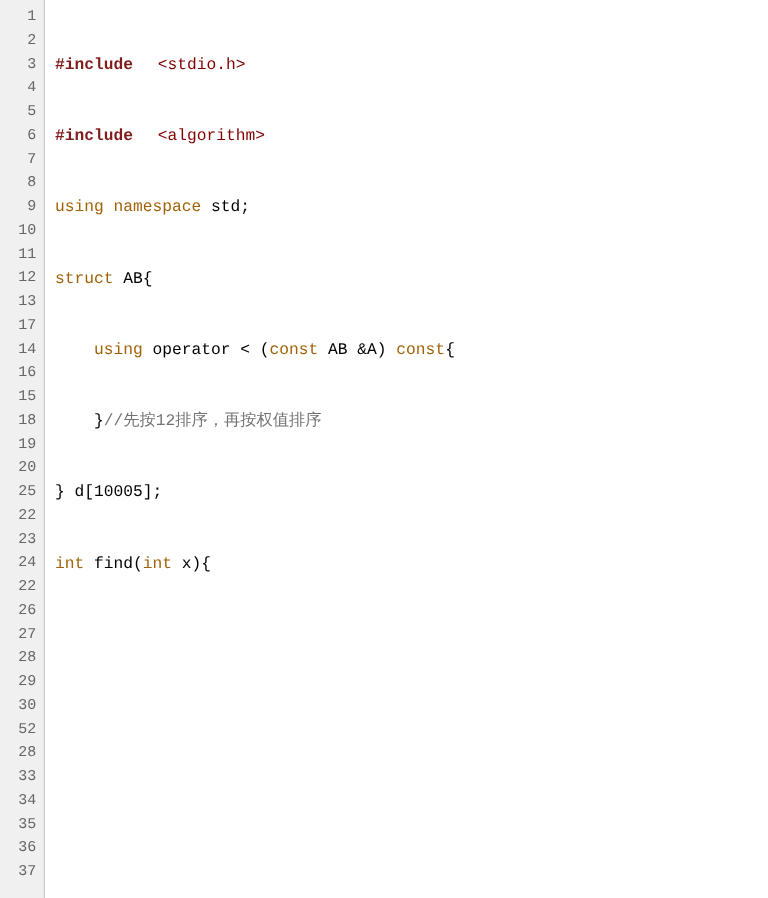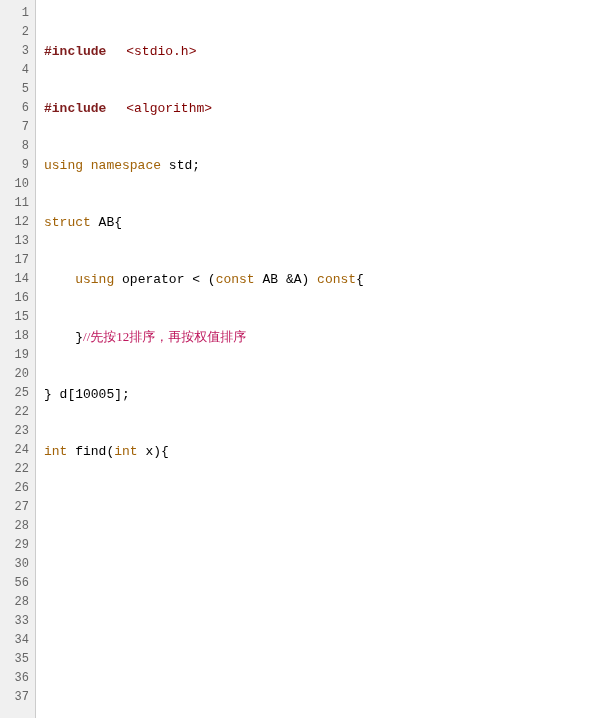--- a/index.html
+++ b/index.html
@@ -43,21 +43,21 @@
     }
     .code-line {
       display: block;
       line-height: 19px;
       white-space: pre;
     }
     
     .kw { color: #7f1d1d; font-weight: bold; }       
     .kw2 { color: #a16207; }
     .header { color: #800000; margin-left: 12px; }
-    .comment { color: #be185d; font-family: Liberation Serif, serif; }
+    .comment { color: #737373; }
   </style>
 </head>
 <body>
 
 <div class="code-container">
   <div class="line-numbers">
     <span class="line-number">1</span>
     <span class="line-number">2</span>
     <span class="line-number">3</span>
     <span class="line-number">4</span>
@@ -80,21 +80,21 @@
     <span class="line-number">25</span>
     <span class="line-number">22</span>
     <span class="line-number">23</span>
     <span class="line-number">24</span>
     <span class="line-number">22</span>
     <span class="line-number">26</span>
     <span class="line-number">27</span>
     <span class="line-number">28</span>
     <span class="line-number">29</span>
     <span class="line-number">30</span>
-    <span class="line-number">56</span>
+    <span class="line-number">52</span>
     <span class="line-number">28</span>
     <span class="line-number">33</span>
     <span class="line-number">34</span>
     <span class="line-number">35</span>
     <span class="line-number">36</span>
     <span class="line-number">37</span>
   </div>
   <div class="code-area">
     <span class="code-line"><span class="kw">#include</span> <span class="header">&lt;stdio.h&gt;</span></span>
     <span class="code-line"><span class="kw">#include</span> <span class="header">&lt;algorithm&gt;</span></span>

